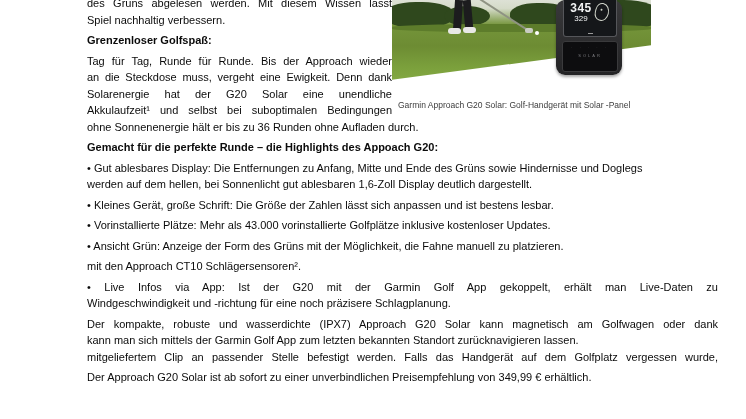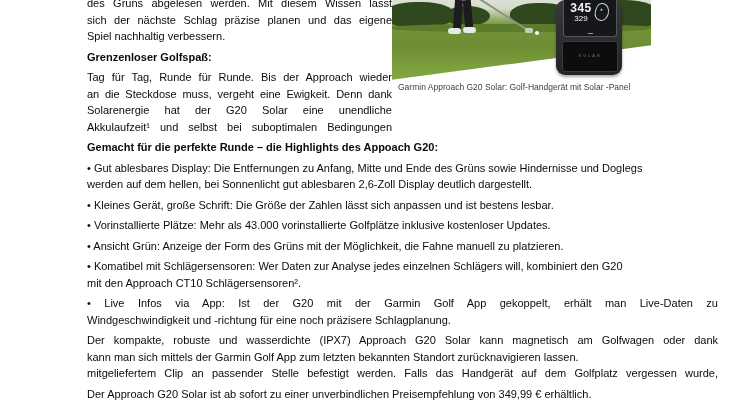--- a/index.html
+++ b/index.html
@@ -52,70 +52,69 @@
                border-radius:50% 60% 55% 50%;transform:rotate(14deg);}
   .pin-dot{position:absolute;left:4px;top:5px;width:2px;height:2px;background:#cfd3c9;border-radius:50%;}
   .screen-dash{position:absolute;left:24px;bottom:2px;width:5px;height:1px;background:#9a9a9a;}
   .solar{position:absolute;left:6px;top:41px;width:54px;height:29px;background:#0d0d0f;
          border-radius:3px;border:1px solid #3a3a3c;}
   .solar-label{position:absolute;left:0;top:11px;width:100%;text-align:center;
                font-size:4px;letter-spacing:2px;color:#7d7d80;}
   .solar-dots{position:absolute;left:0;top:3px;width:100%;text-align:center;
               font-size:4px;letter-spacing:3px;color:#46464a;}
 
-  .caption{position:absolute;left:398px;top:82px;width:270px;
+  .caption{position:absolute;left:398px;top:100px;width:270px;
            font-size:8.5px;line-height:11.5px;color:#3d3d3d;}
 </style>
 </head>
 <body>
 
 <div class="page">
 
   <div class="text-col">
 
     <div class="para p1">
       <div class="ln n jl">des Grüns abgelesen werden. Mit diesem Wissen lässt</div>
-      <div class="ln n jl">sich der nächste Schlag präzise planen und das eigene</div>
       <div class="ln n">Spiel nachhaltig verbessern.</div>
     </div>
 
     <div class="para">
       <div class="ln n hd">Grenzenloser Golfspaß:</div>
     </div>
 
     <div class="para">
       <div class="ln n jl">Tag für Tag, Runde für Runde. Bis der Approach wieder</div>
       <div class="ln n jl">an die Steckdose muss, vergeht eine Ewigkeit. Denn dank</div>
       <div class="ln n jl">Solarenergie hat der G20 Solar eine unendliche</div>
       <div class="ln n jl">Akkulaufzeit¹ und selbst bei suboptimalen Bedingungen</div>
+      <div class="ln f">ohne Sonnenenergie hält er bis zu 36 Runden ohne Aufladen durch.</div>
     </div>
 
     <div class="para">
       <div class="ln f hd">Gemacht für die perfekte Runde – die Highlights des Appoach G20:</div>
     </div>
 
     <div class="para">
       <div class="ln f"><b>• Gut ablesbares Display</b><span>: Die Entfernungen zu Anfang, Mitte und Ende des Grüns sowie Hindernisse und Doglegs</span></div>
-      <div class="ln f">werden auf dem hellen, bei Sonnenlicht gut ablesbaren 2,6-Zoll Display deutlich dargestellt.</div>
+      <div class="ln f">werden auf dem hellen, bei Sonnenlicht gut ablesbaren 1,6-Zoll Display deutlich dargestellt.</div>
     </div>
 
     <div class="para">
       <div class="ln f"><b>• Kleines Gerät, große Schrift:</b><span> Die Größe der Zahlen lässt sich anpassen und ist bestens lesbar.</span></div>
     </div>
 
     <div class="para">
       <div class="ln f"><b>• Vorinstallierte Plätze</b><span>: Mehr als 43.000 vorinstallierte Golfplätze inklusive kostenloser Updates.</span></div>
     </div>
 
     <div class="para">
       <div class="ln f"><b>• Ansicht Grün:</b><span> Anzeige der Form des Grüns mit der Möglichkeit, die Fahne manuell zu platzieren.</span></div>
     </div>
 
     <div class="para">
-      <div class="ln f"><b>• Komatibel mit Schlägersensoren</b><span>: Wer Daten zur Analyse jedes einzelnen Schlägers will, kombiniert den G20</span></div>
       <div class="ln f">mit den Approach CT10 Schlägersensoren².</div>
     </div>
 
     <div class="para">
       <div class="ln f jl"><b>• Live Infos via App:</b><span> Ist der G20 mit der Garmin Golf App gekoppelt, erhält man Live-Daten zu</span></div>
       <div class="ln f">Windgeschwindigkeit und -richtung für eine noch präzisere Schlagplanung.</div>
     </div>
 
     <div class="para">
       <div class="ln f jl">Der kompakte, robuste und wasserdichte (IPX7) Approach G20 Solar kann magnetisch am Golfwagen oder dank</div>

